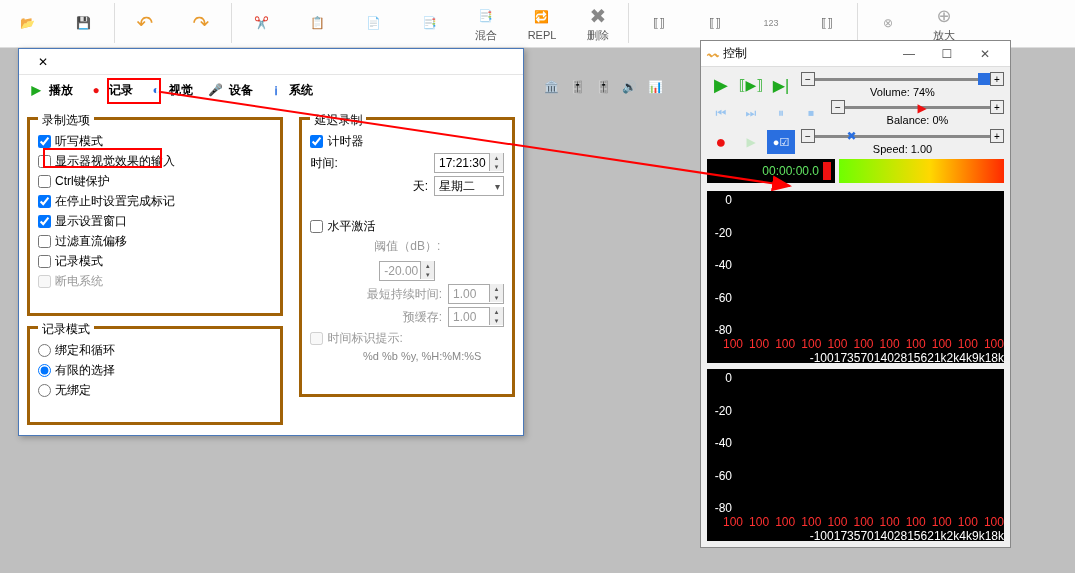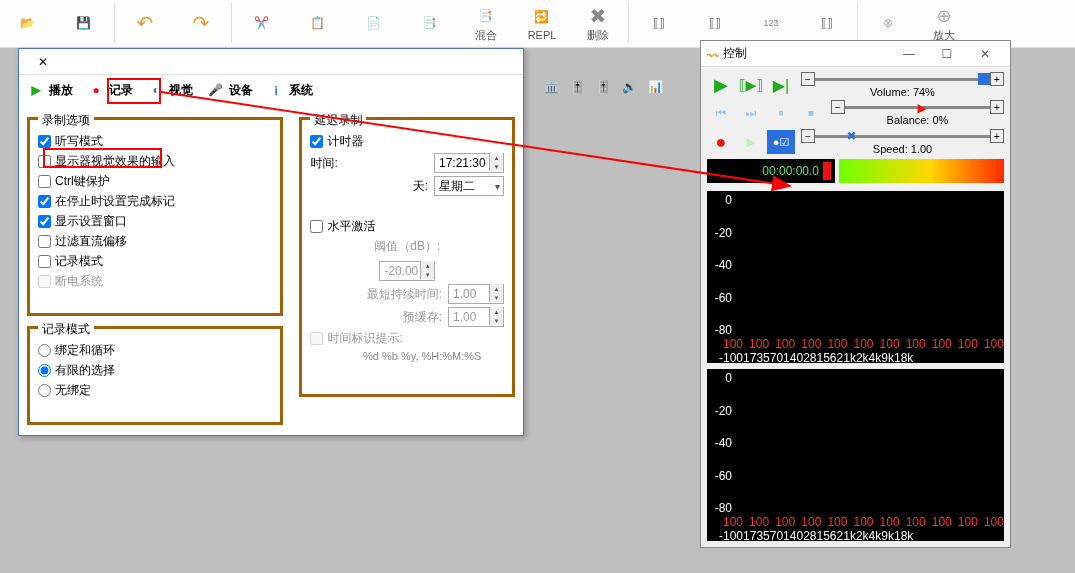--- a/index.html
+++ b/index.html
@@ -49,21 +49,21 @@
 .slider .track { flex:1; height:3px; background:#888;}
 .slider .minus,.slider .plus { width:14px;height:14px;border:1px solid #666;background:#eee;display:flex;align-items:center;justify-content:center;font-size:10px;}
 .slabel { font-size:11px; text-align:center; }
 .timer { background:#000; color:#62e562; font-family:monospace; font-size:18px; padding:2px 4px; width:128px; display:flex; align-items:center; justify-content:flex-end;}
 .meter { flex:1; height:24px; background:linear-gradient(90deg,#6fff00 0%,#ffd800 55%,#ff2a00 100%);}
 .spectrum { background:#000; margin:2px 6px 6px; }
 .spec { height:148px; position:relative; }
 .spec .y { position:absolute; left:0; top:0; width:28px; height:100%; color:#fff; font-size:10px; display:flex; flex-direction:column; justify-content:space-between; padding:2px 0;}
 .spec .y div{ text-align:right; padding-right:3px;}
 .peaks { height:12px; display:flex; justify-content:space-between; padding-left:16px; color:#ff3030; font-size:9px;align-items:flex-end;}
-.freq { height:12px; display:flex; justify-content:flex-start; padding-left:28px; color:#fff; font-size:9px;}
+.freq { height:12px; display:flex; justify-content:flex-end; padding-left:28px; color:#fff; font-size:9px;}
 .recbtn { width:28px;height:24px;display:flex;align-items:center;justify-content:center;}
 .recrow { display:flex; align-items:center; gap:2px; height:30px;}
 .arrow-svg { position:absolute; left:0; top:0; pointer-events:none; width:1075px; height:573px; }
 
 
 .mini-icons { position:absolute; left:542px; top:77px; display:flex; gap:6px;}
 .mini-icons div{ width:20px;height:20px;display:flex;align-items:center;justify-content:center;}
 .tfmt { color:#888; font-size:11px; text-align:center; padding-left:30px;}
 </style>
 </head>

